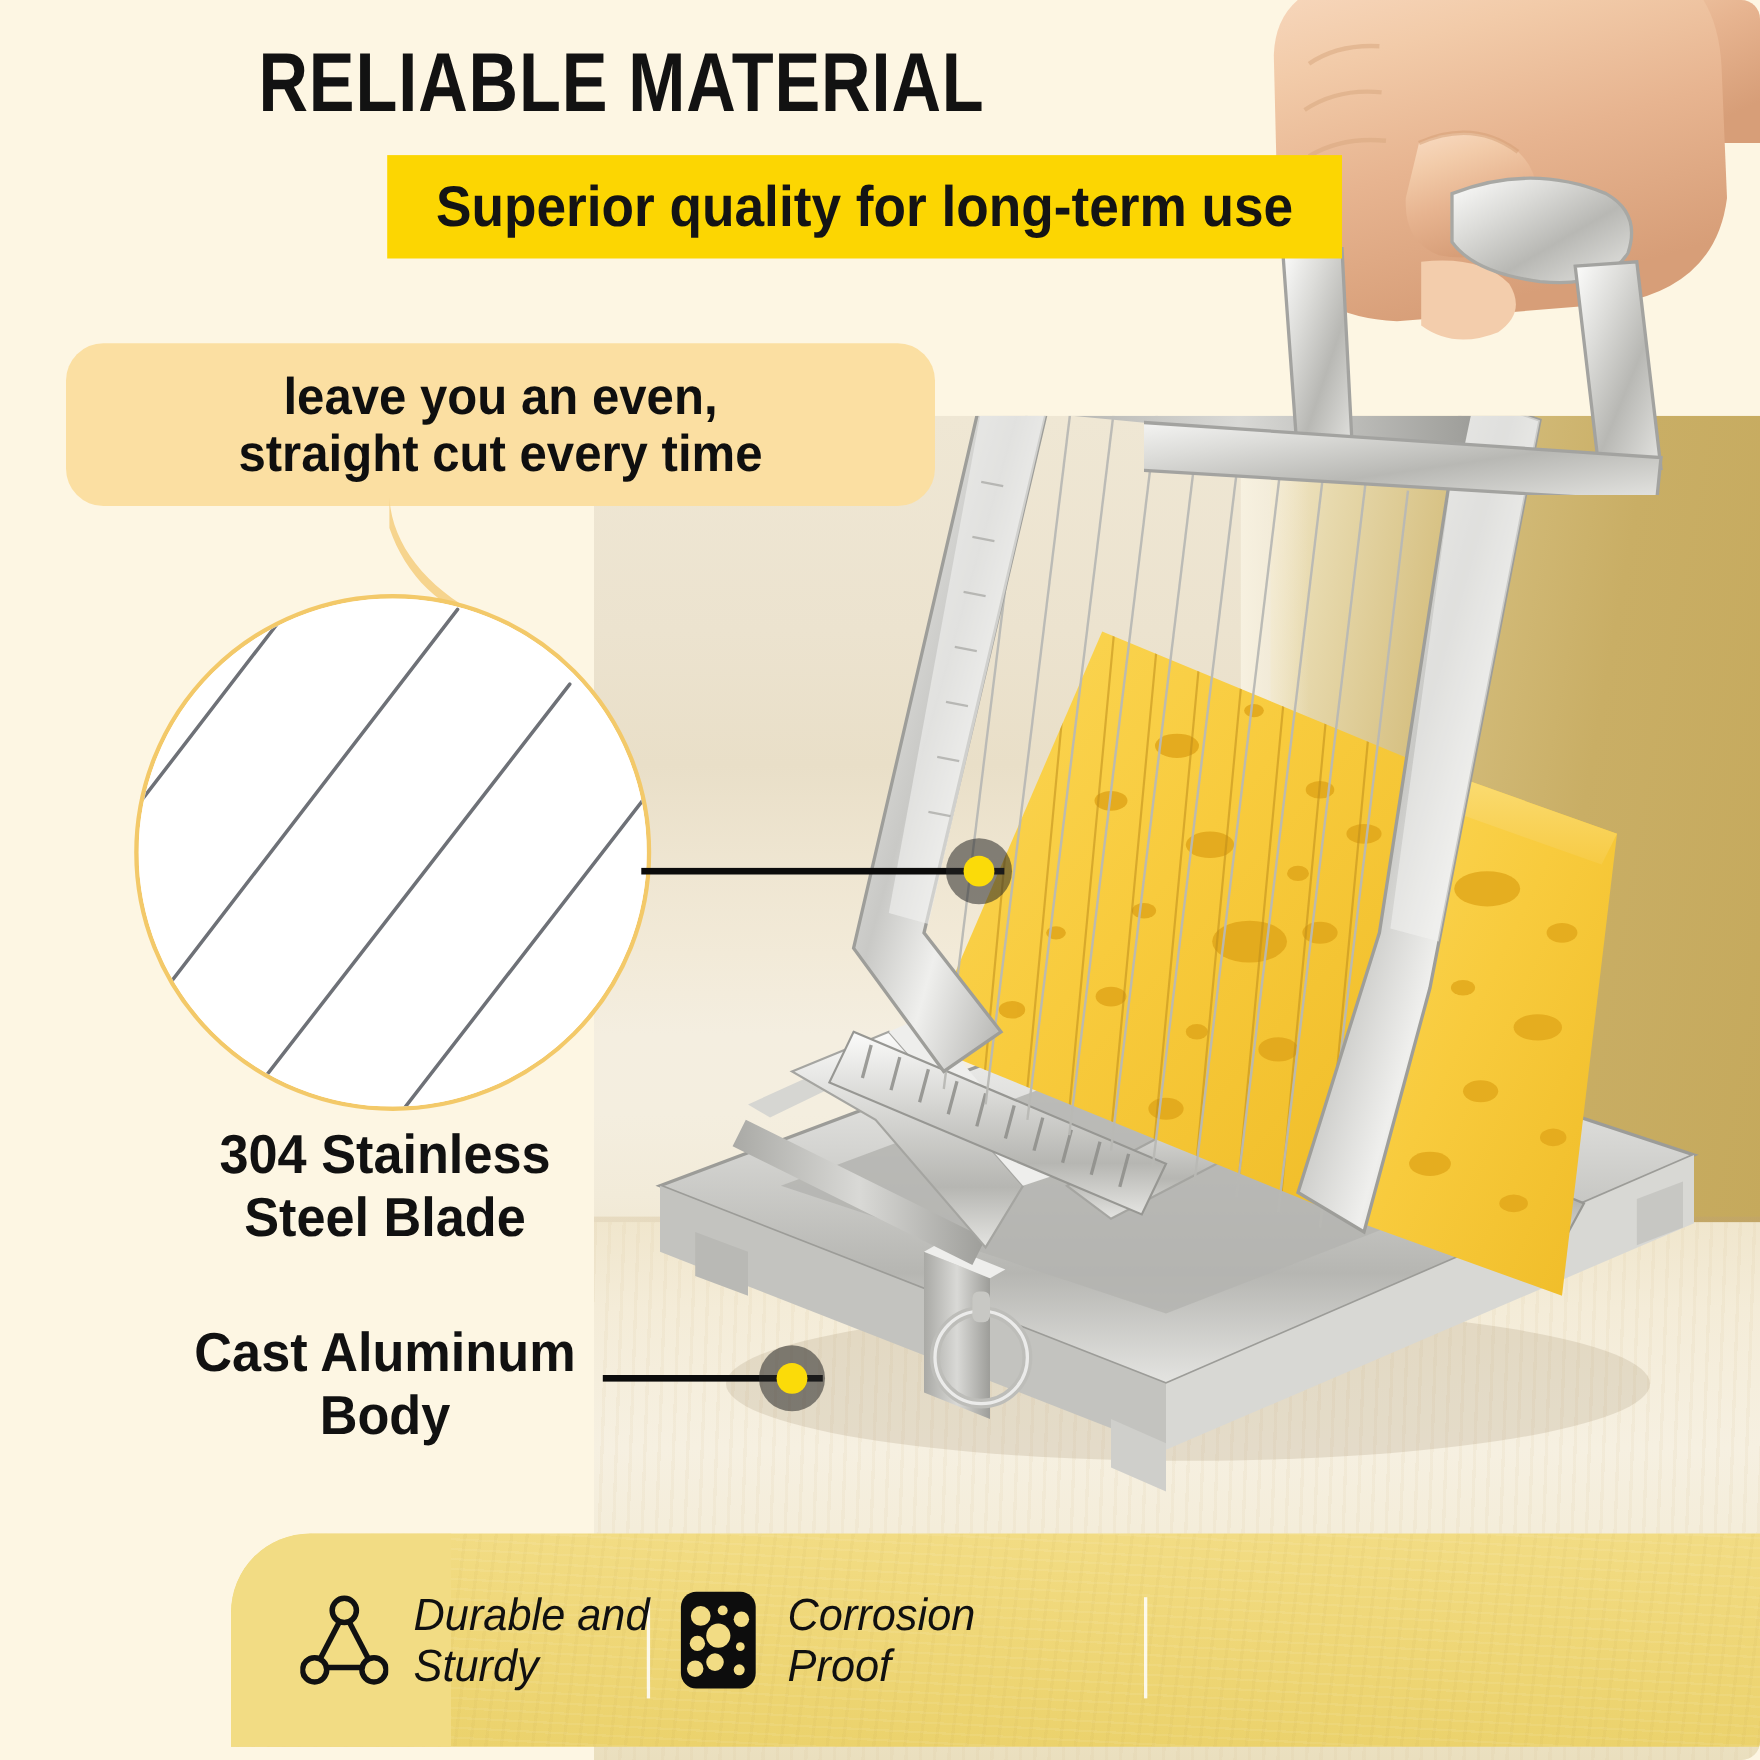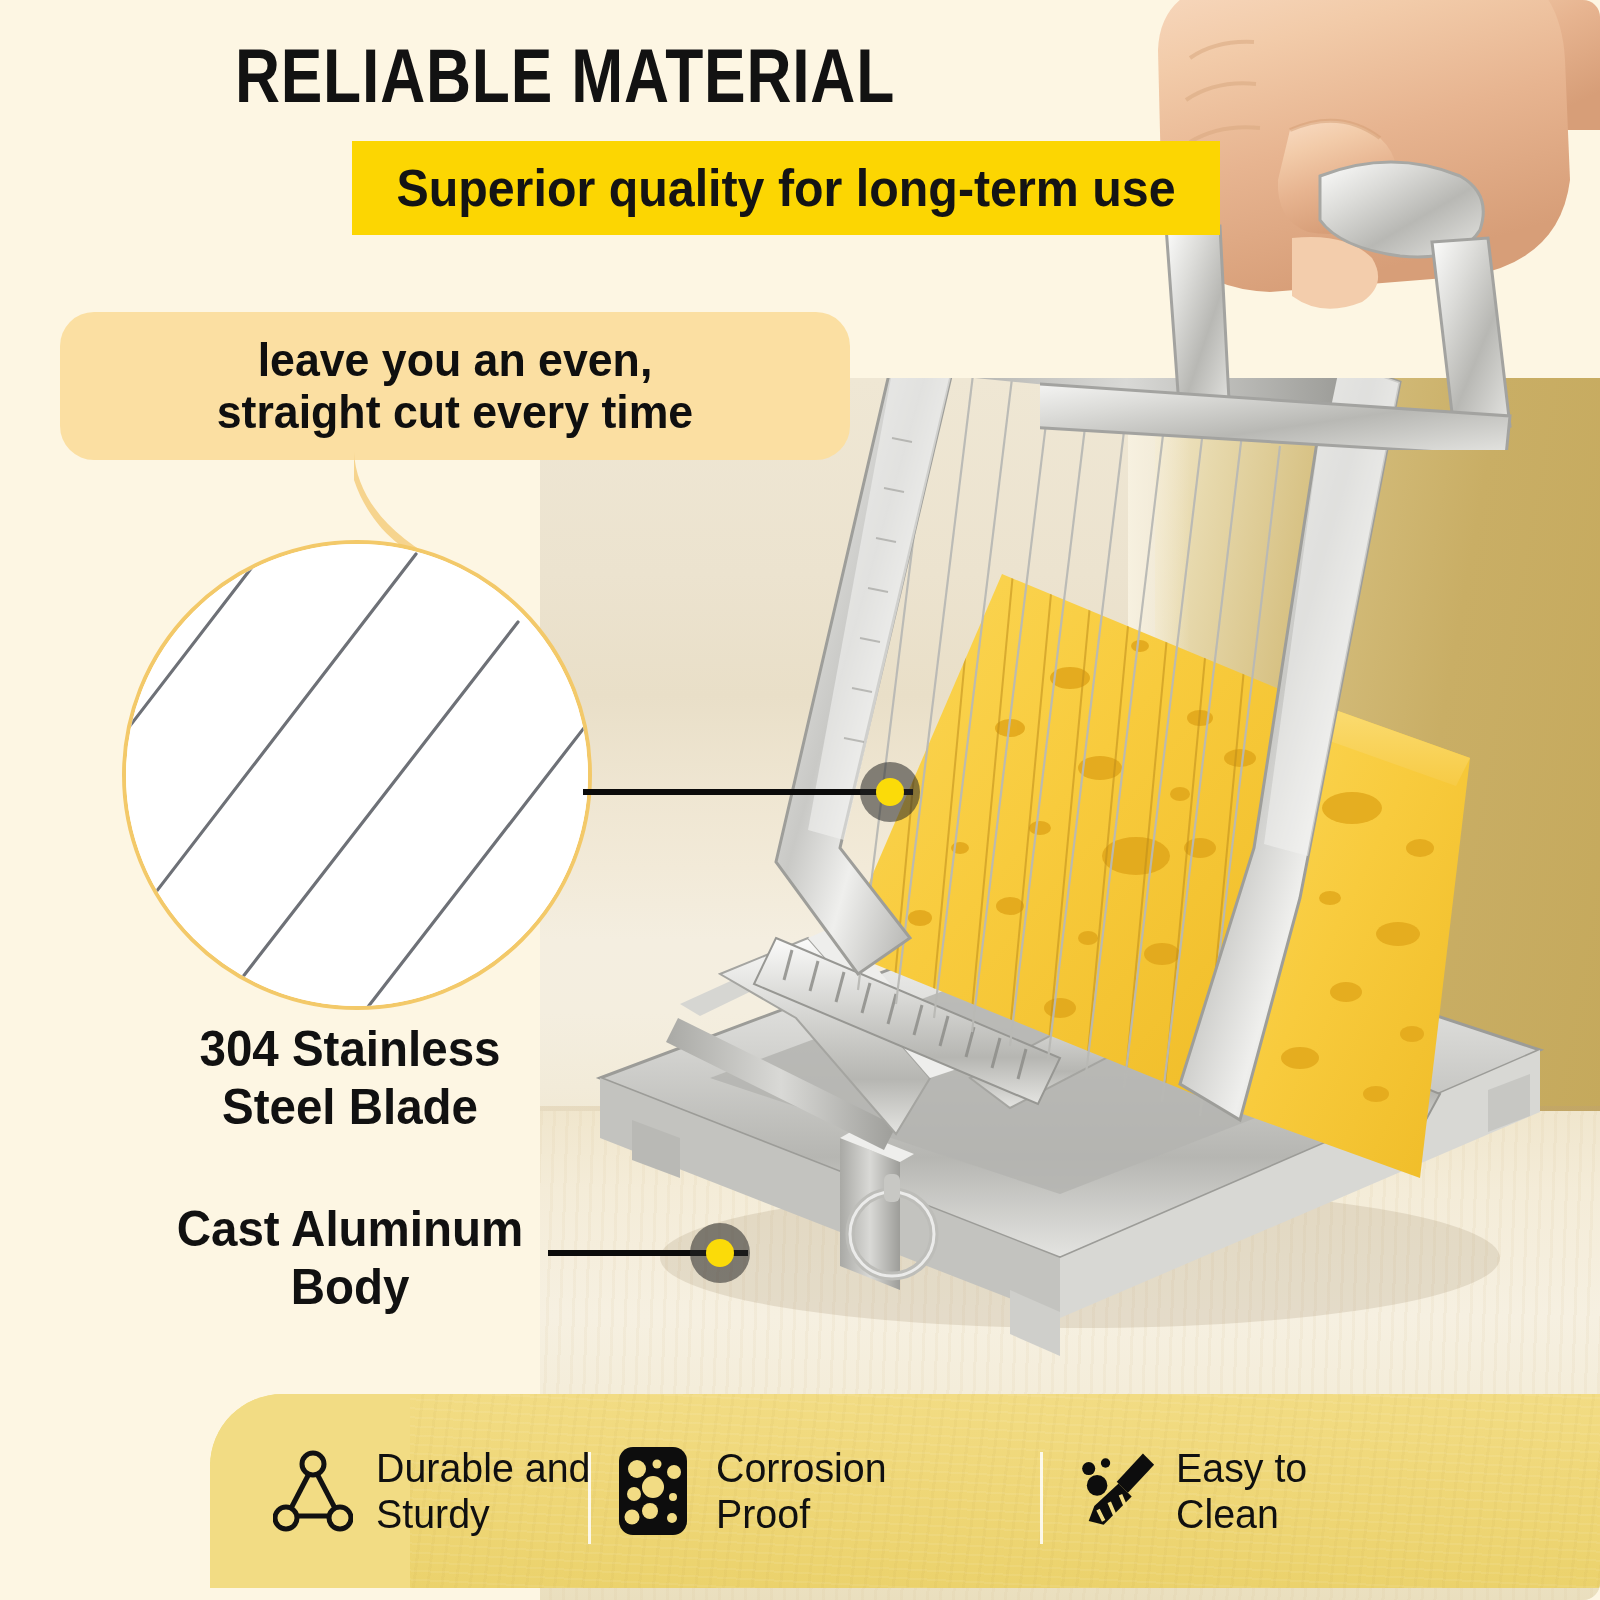--- a/index.html
+++ b/index.html
@@ -114,20 +114,21 @@
   }
   #label-blade{ left:60px; top:1020px; width:580px; }
   #label-body { left:60px;  top:1200px; width:580px; }
 
   
   .featurebar{
     position:absolute; left:210px; top:1394px; width:1390px; height:194px;
     border-top-left-radius:72px;
     background:linear-gradient(to bottom,#F2DC84 0%, #EFD778 45%, #EBD26C 100%);
     overflow:hidden;
+    font-style:italic;
   }
   .featurebar .tex{
     position:absolute; inset:0;
     background:
       repeating-linear-gradient(3deg, rgba(255,255,255,.07) 0 2px, rgba(0,0,0,0) 2px 9px),
       repeating-linear-gradient(97deg, rgba(170,140,60,.05) 0 3px, rgba(0,0,0,0) 3px 14px);
   }
   .featurebar .leftflat{
     position:absolute; left:0; top:0; width:200px; height:100%;
     background:#F2DC84; border-top-left-radius:72px;
@@ -482,31 +483,15 @@
             <circle cx="33" cy="66" r="8"></circle>
             <circle cx="15" cy="72" r="7.5"></circle>
             <circle cx="55" cy="73" r="5"></circle>
           </g>
         </svg>
       </span>
       <span class="feat-txt">Corrosion
 Proof</span>
     </div>
 
-    <div class="feat" id="feat-2">
-      <span class="feat-ico">
-        <svg width="92" height="92" viewBox="0 0 92 92">
-          <g fill="#0d0d0d">
-            <circle cx="20" cy="22" r="7"></circle>
-            <circle cx="38" cy="16" r="5"></circle>
-            <circle cx="29" cy="40" r="11"></circle>
-            <path d="M78,6 L90,18 L62,48 L50,36 Z"></path>
-            <path d="M52,38 L66,52 L36,82 L20,78 L26,62 Z"></path>
-            <path d="M30,66 L36,78 M42,58 L48,72 M54,50 L60,64" stroke="#F2DC84" stroke-width="4" fill="none"></path>
-          </g>
-        </svg>
-      </span>
-      <span class="feat-txt">Easy to
-Clean</span>
-    </div>
   </div>
 
 </div>
 
 </body></html>

